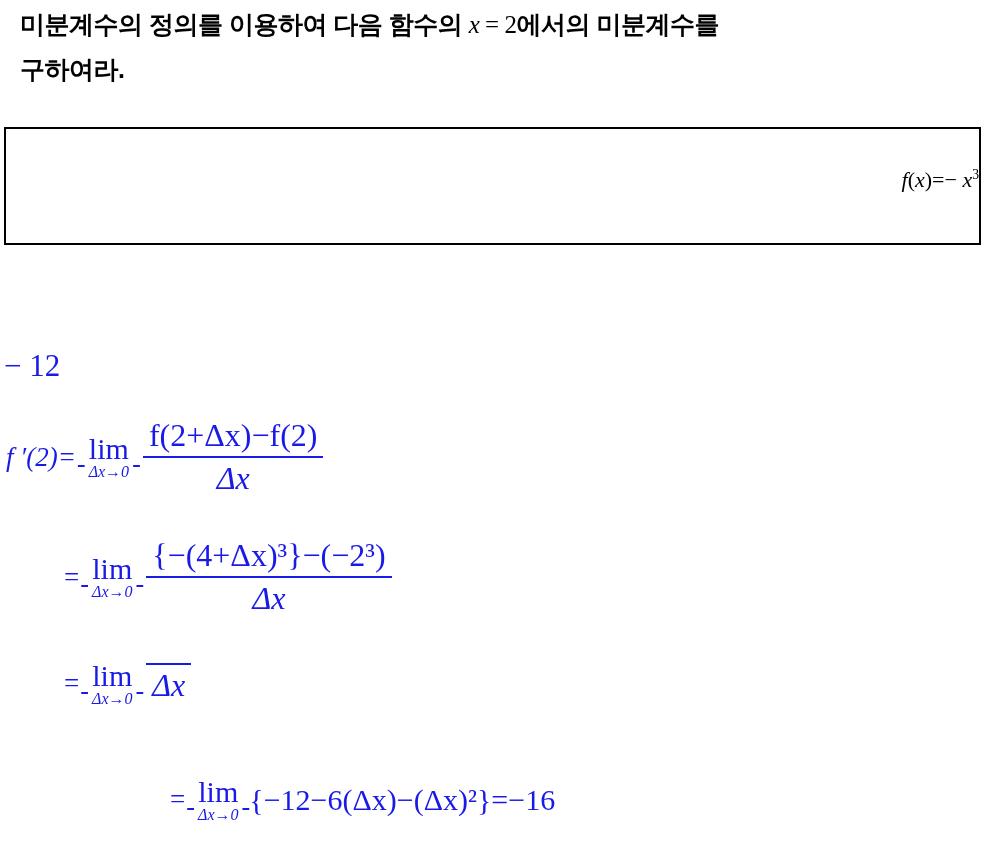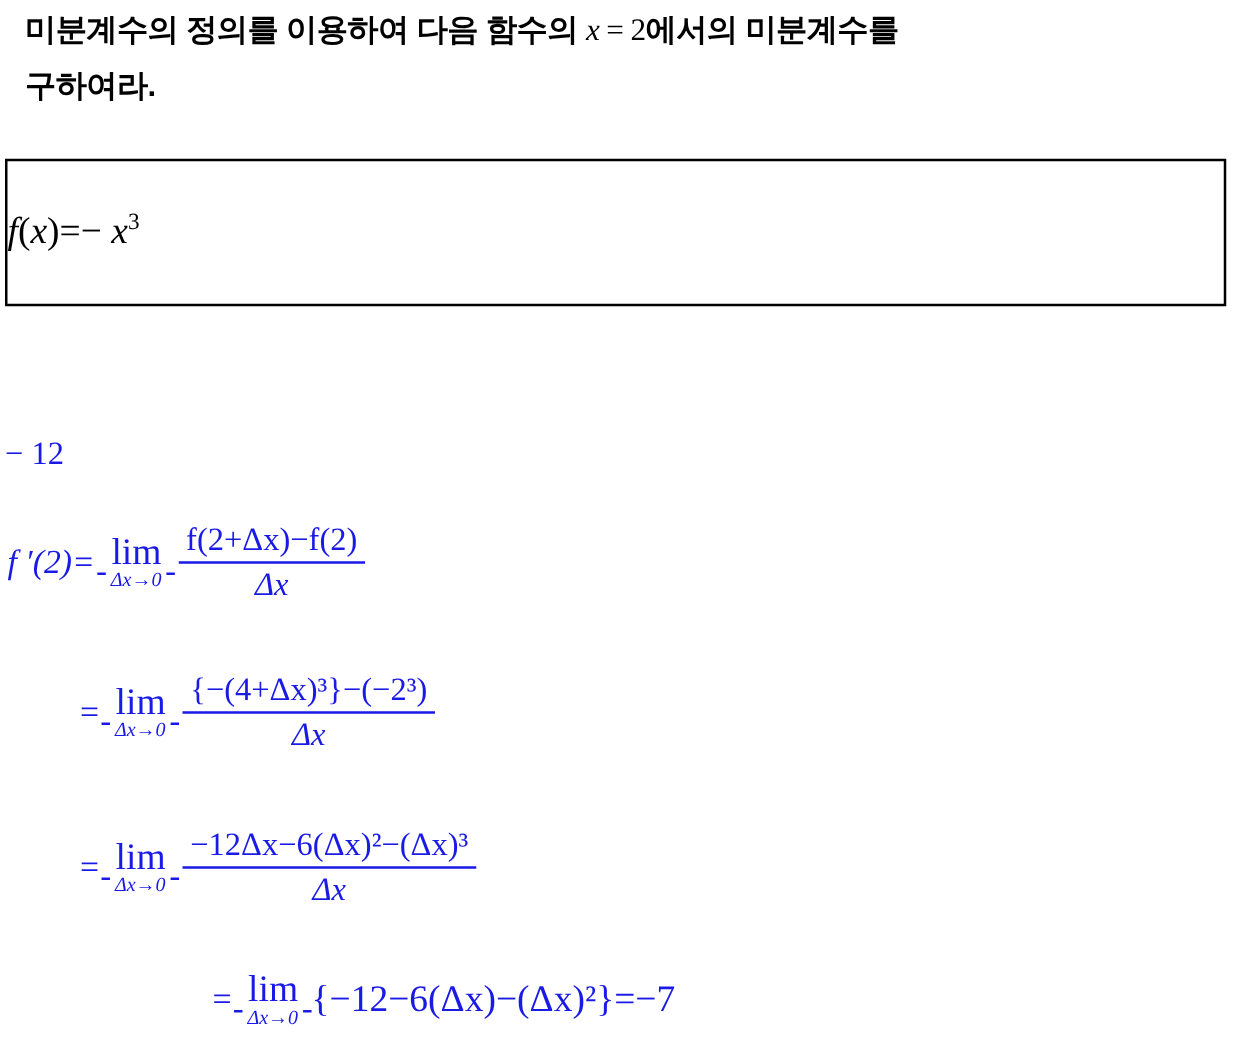--- a/index.html
+++ b/index.html
@@ -50,23 +50,23 @@
     width: 977px;
     height: 118px;
     border: 2px solid #000000;
     box-sizing: border-box;
   }
   .func-box .func-inner {
     position: absolute;
     left: 0;
     right: 0;
     top: 38px;
-    text-align: left;
-    font-family: "Liberation Serif", serif;
-    font-size: 30px;
+    text-align: right;
+    font-family: "Liberation Serif", serif;
+    font-size: 22px;
     color: #000000;
     white-space: nowrap;
   }
   .it { font-style: italic; }
   .up { font-style: normal; }
   sup.ex {
     font-size: 0.62em;
     vertical-align: super;
     font-style: normal;
   }
@@ -77,21 +77,21 @@
     left: 0;
     top: 348px;
     width: 993px;
     color: #1a1ae6;
     font-family: "Liberation Serif", serif;
   }
   .answer {
     position: absolute;
     left: 4px;
     top: 0px;
-    font-size: 26px;
+    font-size: 31px;
     white-space: nowrap;
   }
 
   
   .row {
     position: absolute;
     white-space: nowrap;
     font-size: 27px;
     line-height: 1;
     text-decoration: underline;
@@ -99,21 +99,21 @@
   .row1 { left: 4px;   top: 68px; }
   .row2 { left: 62px;  top: 188px; }
   .row3 { left: 62px;  top: 312px; }
   .row4 { left: 168px; top: 428px; }
 
   
   .lim {
     display: inline-block;
     position: relative;
     vertical-align: middle;
-    text-align: right;
+    text-align: center;
     margin: 0 4px;
   }
   .lim .limtop {
     display: block;
     font-size: 30px;
     font-style: normal;
     line-height: 1.05;
   }
   .lim .limsub {
     display: block;
@@ -128,21 +128,21 @@
     display: inline-block;
     position: relative;
     vertical-align: middle;
     text-align: center;
     margin: 0 3px;
   }
   .frac .num,
   .frac .den {
     display: block;
     padding: 0 6px;
-    font-size: 26px;
+    font-size: 32px;
     line-height: 1.22;
   }
   .frac .bar {
     display: block;
     height: 2px;
     background: #1a1ae6;
     margin: 1px 0;
   }
 
   .mid { display: inline-block; vertical-align: middle; }
@@ -193,28 +193,27 @@
     </span>
   </div>
 
   <div class="row row3">
     <span class="eq">=</span>
     <span class="lim">
       <span class="limtop">lim</span>
       <span class="limsub">Δx→0</span>
     </span>
     <span class="frac">
-      <span class="num">−12Δx−6(Δx)²−(Δx)³</span>
       <span class="bar"></span>
       <span class="den it">Δx</span>
     </span>
   </div>
 
   <div class="row row4">
     <span class="eq">=</span>
     <span class="lim">
       <span class="limtop">lim</span>
       <span class="limsub">Δx→0</span>
     </span>
-    <span class="mid tall">{−12−6(Δx)−(Δx)²}=−7</span>
+    <span class="mid tall">{−12−6(Δx)−(Δx)²}=−16</span>
   </div>
 
 </div>
 
 </body></html>

